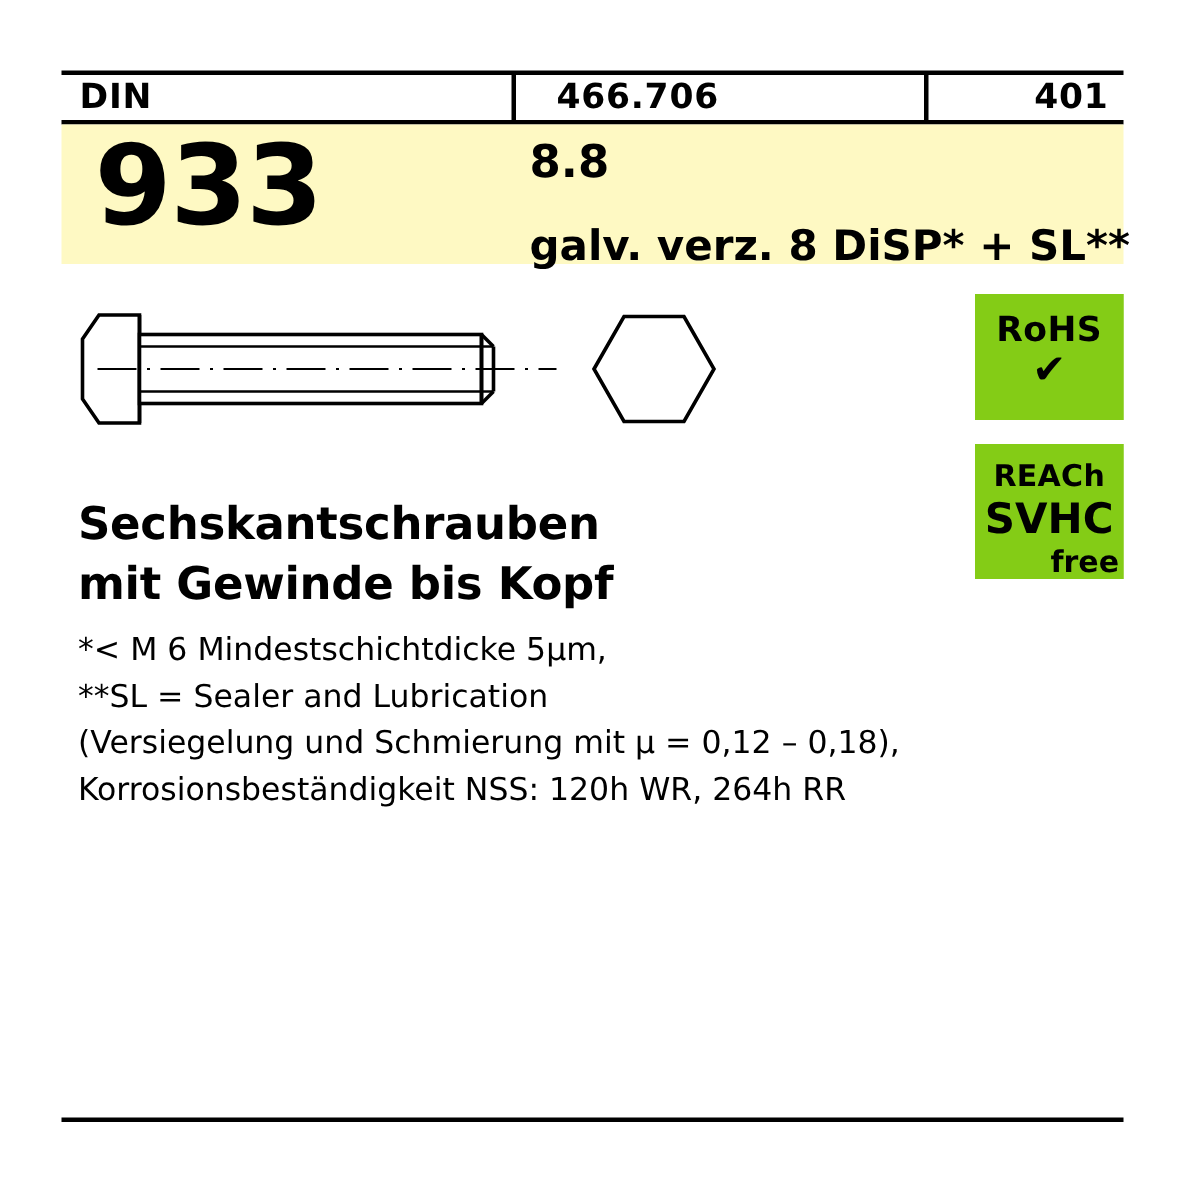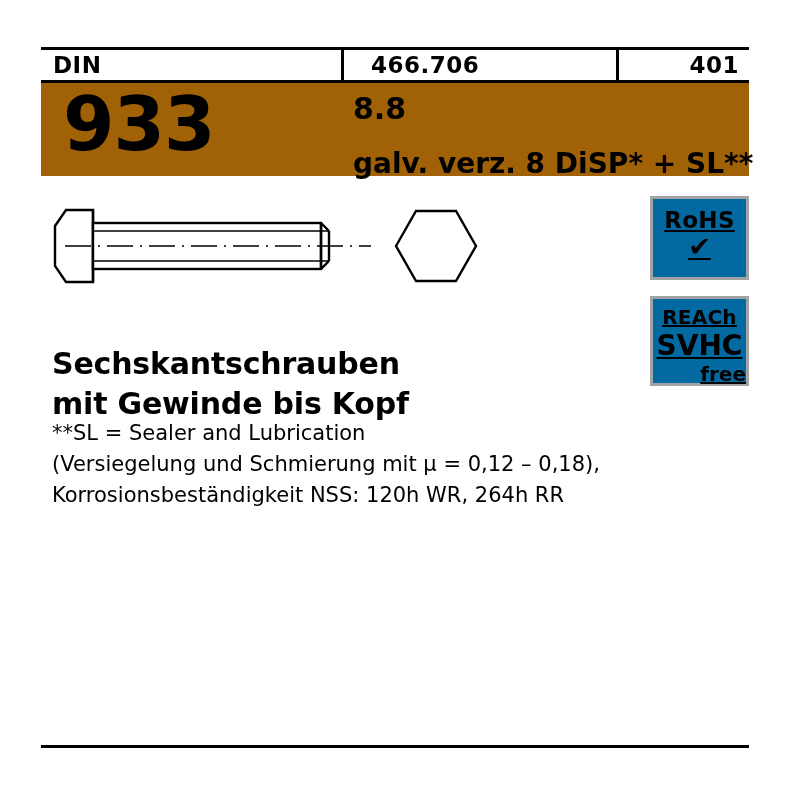--- a/index.html
+++ b/index.html
@@ -62,21 +62,21 @@
     padding-left: 30px;
   }
 
   
   .green-band {
     position: absolute;
     left: 41px;
     top: 83px;
     width: 708px;
     height: 93px;
-    background: #a16207;
+    background: #fef9c3;
     box-sizing: border-box;
   }
   .band-num {
     position: absolute;
     left: 22px;
     top: 4px;
     font-size: 74px;
     font-weight: bold;
     line-height: 1;
     letter-spacing: -1px;
@@ -102,25 +102,24 @@
     position: absolute;
     left: 41px;
     top: 190px;
     width: 450px;
     height: 110px;
   }
 
   
   .badge {
     position: absolute;
-    border: 3px solid #a3a3a3;
-    box-sizing: border-box;
-    background: #0369a1;
+    border: 3px solid #84cc16;
+    box-sizing: border-box;
+    background: #84cc16;
     text-align: center;
-    text-decoration: underline;
   }
   .badge-rohs {
     left: 650px;
     top: 196px;
     width: 99px;
     height: 84px;
   }
   .badge-rohs .bt {
     font-size: 23px;
     font-weight: bold;
@@ -152,21 +151,21 @@
   .badge-reach .l3 {
     font-size: 20px;
     font-weight: bold;
     text-align: right;
   }
 
   
   .title-block {
     position: absolute;
     left: 52px;
-    top: 344px;
+    top: 330px;
     width: 560px;
   }
   .title-line {
     font-size: 30px;
     font-weight: bold;
     line-height: 1.32;
     letter-spacing: -0.2px;
   }
 
   
@@ -246,20 +245,21 @@
     <div class="l2">SVHC</div>
     <div class="l3">free</div>
   </div>
 
   <div class="title-block">
     <div class="title-line">Sechskantschrauben</div>
     <div class="title-line">mit Gewinde bis Kopf</div>
   </div>
 
   <div class="notes">
+    <div class="note-line">*&lt; M 6 Mindestschichtdicke 5µm,</div>
     <div class="note-line">**SL = Sealer and Lubrication</div>
     <div class="note-line">(Versiegelung und Schmierung mit µ = 0,12 – 0,18),</div>
     <div class="note-line">Korrosionsbeständigkeit NSS: 120h WR, 264h RR</div>
   </div>
 
   <div class="bottom-rule"></div>
 
 </div>
 
 </body></html>

